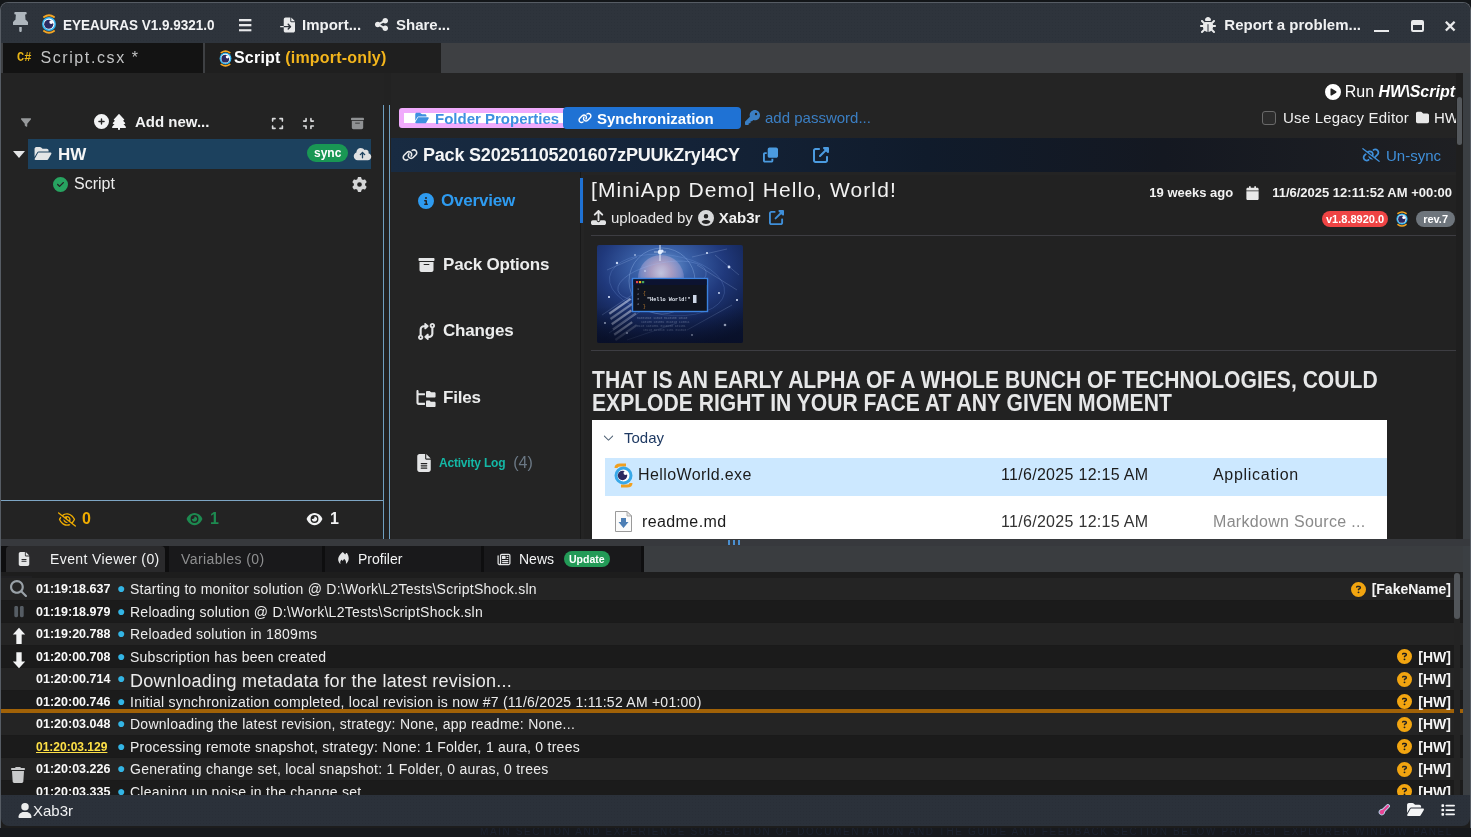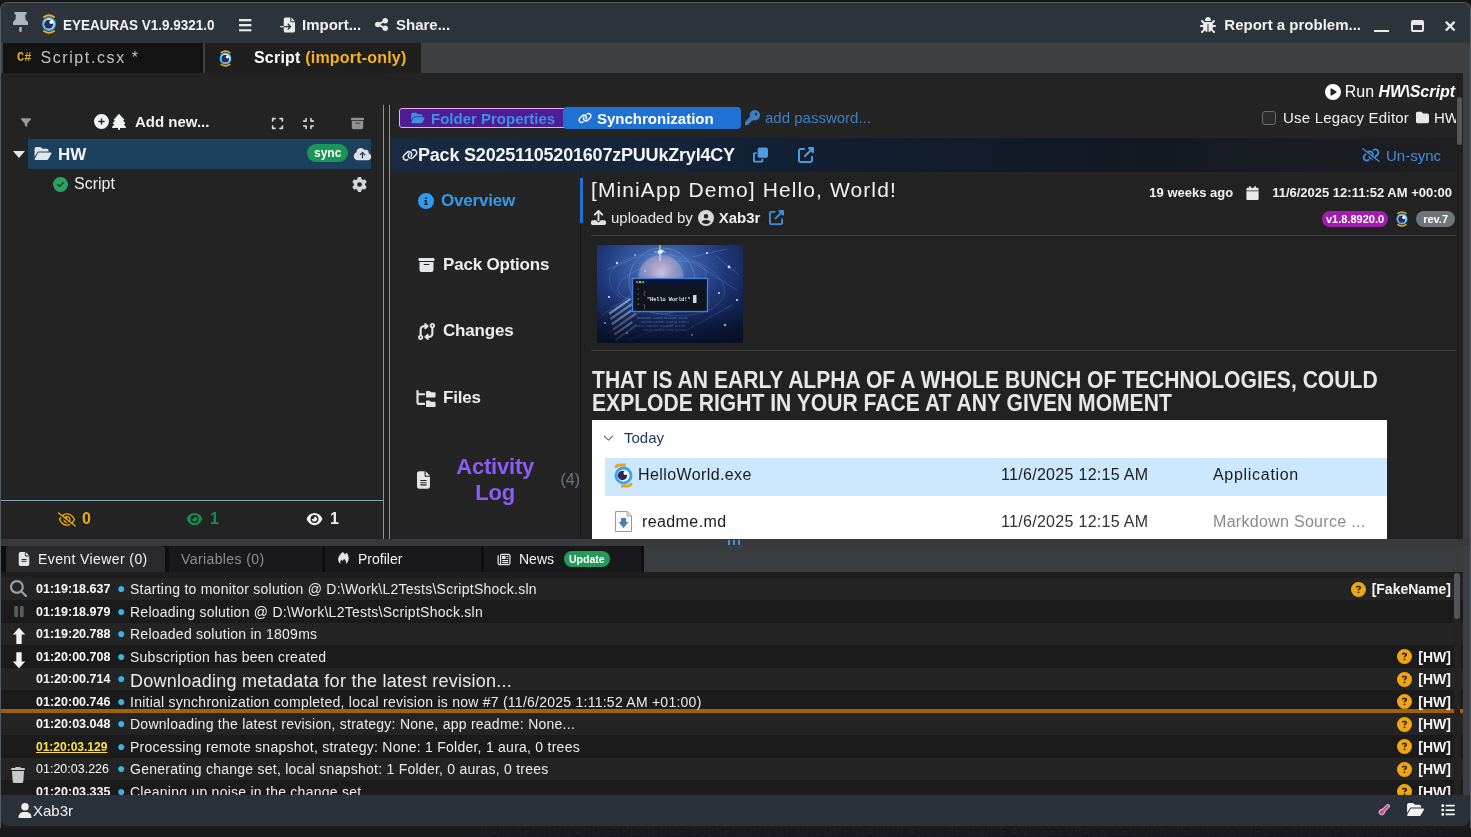--- a/index.html
+++ b/index.html
@@ -57,21 +57,21 @@
         <div style="width:100%;height:3px;background:#e9eaeb;"></div>
       </div>
     <div class="abs" style="right:13px;top:14px;color:#e9eaeb;font-size:16px;font-weight:bold;">✕</div>
   </div>
 
   <div class="abs" style="left:0;top:40px;width:1469px;height:30px;background:#3e4043;">
     <div class="abs row" style="left:2px;top:0;width:200px;height:30px;background:#131313;padding-left:14px;gap:9px;">
       <span style="color:#e7b416;font-size:12px;font-weight:bold;font-family:'Liberation Mono',monospace;">C#</span>
       <span style="color:#c3c4c5;font-size:16px;letter-spacing:1.6px;">Script.csx *</span>
     </div>
-    <div class="abs row" style="left:204px;top:0;width:216px;height:30px;background:#1f1f1f;padding-left:12px;gap:20px;">
+    <div class="abs row" style="left:204px;top:0;width:236px;height:30px;background:#1f1f1f;padding-left:12px;gap:0;">
       <div id="logo-tab">
           <svg width="17" height="17" viewBox="0 0 36 36">
             <path d="M9 5.5 A 15.5 15.5 0 0 1 27 5.5" stroke="#f5a623" stroke-width="3.5" fill="none" stroke-linecap="round"></path>
             <path d="M9 30.5 A 15.5 15.5 0 0 0 27 30.5" stroke="#f5a623" stroke-width="3.5" fill="none" stroke-linecap="round"></path>
             <circle cx="18" cy="18" r="12.5" fill="#35b6f2"></circle>
             <circle cx="18" cy="18" r="9.8" fill="#ffffff"></circle>
             <circle cx="17.5" cy="18.5" r="8.2" fill="#2d2a60"></circle>
             <circle cx="22" cy="14.5" r="3.4" fill="#fff"></circle>
           </svg>
         </div>
@@ -166,21 +166,21 @@
 
   <div class="abs" style="left:390px;top:70px;width:1072px;height:468px;background:#242424;" id="rightpanel">
 
     <div class="abs row" style="right:8px;top:10px;gap:4px;padding-left:12px;">
       <svg width="16" height="16" viewBox="0 0 512 512" fill="#ffffff">
           <path d="M0 256a256 256 0 1 1 512 0A256 256 0 1 1 0 256zM188.3 147.1c-7.6 4.2-12.3 12.3-12.3 20.9V344c0 8.7 4.7 16.7 12.3 20.9s16.8 4.1 24.3-.5l144-88c7.1-4.4 11.5-12.1 11.5-20.5s-4.4-16.1-11.5-20.5l-144-88c-7.4-4.5-16.7-4.7-24.3-.5z"></path>
         </svg>
       <span style="color:#fff;font-size:16px;">Run <i style="font-weight:bold;">HW\Script</i></span>
     </div>
 
-    <div class="abs row" style="left:8px;top:35px;height:20px;border:1px solid #f0abfc;border-radius:3px;padding:0 11px;gap:6px;background:#4c1d95;">
+    <div class="abs row" style="left:8px;top:35px;height:20px;border:5px solid #f0abfc;border-radius:3px;padding:0 11px;gap:6px;background:#ffffff;">
       <svg width="14" height="12" viewBox="0 0 576 512" fill="#3f90e0">
           <path d="M88.7 223.8L0 375.8V96C0 60.7 28.7 32 64 32H181.5c17 0 33.3 6.7 45.3 18.7l26.5 26.5c12 12 28.3 18.7 45.3 18.7H416c35.3 0 64 28.7 64 64v32H144c-22.8 0-43.8 12.1-55.3 31.8zm27.6 16.1C122.1 230 132.6 224 144 224H544c11.5 0 22 6.1 27.7 16.1s5.7 22.2-.1 32.1l-112 192C453.9 474 443.4 480 432 480H32c-11.5 0-22-6.1-27.7-16.1s-5.7-22.2 .1-32.1l112-192z"></path>
         </svg>
       <span style="color:#3f90e0;font-size:15px;font-weight:bold;">Folder Properties</span>
     </div>
     <div class="abs row" style="left:172px;top:34px;width:178px;height:22px;border-radius:4px;padding:0 0 0 15px;gap:5px;background:#1f72d4;">
       <svg width="14" height="14" viewBox="0 0 640 512" fill="#fff">
           <path d="M579.8 267.7c56.5-56.5 56.5-148 0-204.5c-50-50-128.8-56.5-186.3-15.4l-1.6 1.1c-14.4 10.3-17.7 30.3-7.4 44.6s30.3 17.7 44.6 7.4l1.6-1.1c32.1-22.9 76-19.3 103.8 8.6c31.5 31.5 31.5 82.5 0 114L422.3 334.8c-31.5 31.5-82.5 31.5-114 0c-27.9-27.9-31.5-71.8-8.6-103.8l1.1-1.6c10.3-14.4 6.9-34.4-7.4-44.6s-34.4-6.9-44.6 7.4l-1.1 1.6C206.5 251.2 213 330 263 380c56.5 56.5 148 56.5 204.5 0L579.8 267.7zM60.2 244.3c-56.5 56.5-56.5 148 0 204.5c50 50 128.8 56.5 186.3 15.4l1.6-1.1c14.4-10.3 17.7-30.3 7.4-44.6s-30.3-17.7-44.6-7.4l-1.6 1.1c-32.1 22.9-76 19.3-103.8-8.6C74 372 74 321 105.5 289.5L217.7 177.2c31.5-31.5 82.5-31.5 114 0c27.9 27.9 31.5 71.8 8.6 103.9l-1.1 1.6c-10.3 14.4-6.9 34.4 7.4 44.6s34.4 6.9 44.6-7.4l1.1-1.6C433.5 260.8 427 182 377 132c-56.5-56.5-148-56.5-204.5 0L60.2 244.3z"></path>
         </svg>
       <span style="color:#fff;font-size:15px;font-weight:bold;">Synchronization</span>
@@ -195,21 +195,21 @@
     <div class="abs row" style="right:4px;top:36px;gap:6px;">
       <div style="width:14px;height:14px;border:1px solid #6a6a6a;border-radius:3px;background:#2c2c2c;margin-right:1px;"></div>
       <span style="color:#f0f0f0;font-size:15px;letter-spacing:0.2px;">Use Legacy Editor</span>
       <svg width="15" height="13" viewBox="0 0 512 512" fill="#e8e8e8">
           <path d="M64 480H448c35.3 0 64-28.7 64-64V160c0-35.3-28.7-64-64-64H288c-10.1 0-19.6-4.7-25.6-12.8L243.2 57.6C231.1 41.5 212.1 32 192 32H64C28.7 32 0 60.7 0 96V416c0 35.3 28.7 64 64 64z"></path>
         </svg>
       <span style="color:#f0f0f0;font-size:15px;margin-left:-2px;">HW</span>
     </div>
 
     <div class="abs" style="left:0;top:65px;width:1072px;height:34px;background:linear-gradient(90deg,#182b42 0%,#142338 28%,#101b2b 50%,#141821 72%,#1f2023 100%);">
-      <div class="abs row" style="left:11px;top:0;height:34px;">
+      <div class="abs row" style="left:11px;top:0;height:34px;gap:5px;">
         <svg width="16" height="16" viewBox="0 0 640 512" fill="#e8e9ea">
             <path d="M579.8 267.7c56.5-56.5 56.5-148 0-204.5c-50-50-128.8-56.5-186.3-15.4l-1.6 1.1c-14.4 10.3-17.7 30.3-7.4 44.6s30.3 17.7 44.6 7.4l1.6-1.1c32.1-22.9 76-19.3 103.8 8.6c31.5 31.5 31.5 82.5 0 114L422.3 334.8c-31.5 31.5-82.5 31.5-114 0c-27.9-27.9-31.5-71.8-8.6-103.8l1.1-1.6c10.3-14.4 6.9-34.4-7.4-44.6s-34.4-6.9-44.6 7.4l-1.1 1.6C206.5 251.2 213 330 263 380c56.5 56.5 148 56.5 204.5 0L579.8 267.7zM60.2 244.3c-56.5 56.5-56.5 148 0 204.5c50 50 128.8 56.5 186.3 15.4l1.6-1.1c14.4-10.3 17.7-30.3 7.4-44.6s-30.3-17.7-44.6-7.4l-1.6 1.1c-32.1 22.9-76 19.3-103.8-8.6C74 372 74 321 105.5 289.5L217.7 177.2c31.5-31.5 82.5-31.5 114 0c27.9 27.9 31.5 71.8 8.6 103.9l-1.1 1.6c-10.3 14.4-6.9 34.4 7.4 44.6s34.4 6.9 44.6-7.4l1.1-1.6C433.5 260.8 427 182 377 132c-56.5-56.5-148-56.5-204.5 0L60.2 244.3z"></path>
           </svg>
         <span style="color:#f4f5f6;font-size:18px;font-weight:bold;letter-spacing:-0.2px;">Pack S20251105201607zPUUkZryl4CY</span>
         <svg style="margin-left:18px;" width="15" height="16" viewBox="0 0 512 512" fill="#4b9be0">
             <path d="M288 448H64V224h64V160H64c-35.3 0-64 28.7-64 64V448c0 35.3 28.7 64 64 64H288c35.3 0 64-28.7 64-64V384H288v64zm-64-96H448c35.3 0 64-28.7 64-64V64c0-35.3-28.7-64-64-64H224c-35.3 0-64 28.7-64 64V288c0 35.3 28.7 64 64 64z"></path>
           </svg>
         <svg style="margin-left:30px;" width="16" height="16" viewBox="0 0 512 512" fill="#4b9be0">
             <path d="M352 0c-12.9 0-24.6 7.8-29.6 19.8s-2.2 25.7 6.9 34.9L370.7 96 201.4 265.4c-12.5 12.5-12.5 32.8 0 45.3s32.8 12.5 45.3 0L416 141.3l41.4 41.4c9.2 9.2 22.9 11.9 34.9 6.9s19.8-16.6 19.8-29.6V32c0-17.7-14.3-32-32-32H352zM80 32C35.8 32 0 67.8 0 112V432c0 44.2 35.8 80 80 80H400c44.2 0 80-35.8 80-80V320c0-17.7-14.3-32-32-32s-32 14.3-32 32V432c0 8.8-7.2 16-16 16H80c-8.8 0-16-7.2-16-16V112c0-8.8 7.2-16 16-16H192c17.7 0 32-14.3 32-32s-14.3-32-32-32H80z"></path>
           </svg>
@@ -245,21 +245,21 @@
       <div class="abs row" style="left:25px;top:216px;gap:7px;">
         <svg width="20" height="17" viewBox="0 0 576 512" fill="#e4e5e6">
             <path d="M64 32C64 14.3 49.7 0 32 0S0 14.3 0 32v96V384c0 35.3 28.7 64 64 64H256V384H64V160H256V96H64V32zM288 192c0 17.7 14.3 32 32 32H544c17.7 0 32-14.3 32-32V96c0-17.7-14.3-32-32-32H445.3c-8.5 0-16.6-3.4-22.6-9.4L409.4 41.4c-6-6-14.1-9.4-22.6-9.4H320c-17.7 0-32 14.3-32 32v128zm0 288c0 17.7 14.3 32 32 32H544c17.7 0 32-14.3 32-32V384c0-17.7-14.3-32-32-32H445.3c-8.5 0-16.6-3.4-22.6-9.4l-13.3-13.3c-6-6-14.1-9.4-22.6-9.4H320c-17.7 0-32 14.3-32 32V480z"></path>
           </svg>
         <span style="color:#eceded;font-size:17px;font-weight:bold;letter-spacing:-0.2px;">Files</span>
       </div>
       <div class="abs row" style="left:26px;top:282px;gap:8px;">
         <svg width="14" height="18" viewBox="0 0 384 512" fill="#e4e5e6">
             <path d="M64 0C28.7 0 0 28.7 0 64V448c0 35.3 28.7 64 64 64H320c35.3 0 64-28.7 64-64V160H256c-17.7 0-32-14.3-32-32V0H64zM256 0V128H384L256 0zM112 256H272c8.8 0 16 7.2 16 16s-7.2 16-16 16H112c-8.8 0-16-7.2-16-16s7.2-16 16-16zm0 64H272c8.8 0 16 7.2 16 16s-7.2 16-16 16H112c-8.8 0-16-7.2-16-16s7.2-16 16-16zm0 64H272c8.8 0 16 7.2 16 16s-7.2 16-16 16H112c-8.8 0-16-7.2-16-16s7.2-16 16-16z"></path>
           </svg>
-        <span style="color:#8b5cf6;font-size:22px;font-weight:bold;letter-spacing:-0.2px;text-align:center;">Activity Log</span>
+        <span style="color:#14b8a6;font-size:12px;font-weight:bold;letter-spacing:-0.2px;">Activity Log</span>
         <span style="color:#6b7885;font-size:16px;">(4)</span>
       </div>
     </div>
 
     <div class="abs" style="left:193px;top:102px;width:879px;height:366px;background:#222222;">
       <div class="abs" style="left:7px;top:3px;color:#f2f2f2;font-size:21px;letter-spacing:1.1px;">[MiniApp Demo] Hello, World!</div>
       <div class="abs row" style="right:11px;top:10px;gap:13px;">
         <span style="color:#f2f2f2;font-size:13px;font-weight:bold;">19 weeks ago</span>
         <svg width="13" height="14" viewBox="0 0 448 512" fill="#e8e8e8">
             <path d="M96 32V64H48C21.5 64 0 85.5 0 112v48H448V112c0-26.5-21.5-48-48-48H352V32c0-17.7-14.3-32-32-32s-32 14.3-32 32V64H160V32c0-17.7-14.3-32-32-32S96 14.3 96 32zM448 192H0V464c0 26.5 21.5 48 48 48H400c26.5 0 48-21.5 48-48V192z"></path>
@@ -273,21 +273,21 @@
         <span style="color:#e8e8e8;font-size:15px;">uploaded by</span>
         <svg width="16" height="16" viewBox="0 0 512 512" fill="#d8d9da">
             <path d="M399 384.2C376.9 345.8 335.4 320 288 320H224c-47.4 0-88.9 25.8-111 64.2c35.2 39.2 86.2 63.8 143 63.8s107.8-24.7 143-63.8zM0 256a256 256 0 1 1 512 0A256 256 0 1 1 0 256zm256 16a72 72 0 1 0 0-144 72 72 0 1 0 0 144z"></path>
           </svg>
         <span style="color:#f0f0f0;font-size:15px;font-weight:bold;">Xab3r</span>
         <svg style="margin-left:4px;" width="15" height="15" viewBox="0 0 512 512" fill="#3f8fd9">
             <path d="M352 0c-12.9 0-24.6 7.8-29.6 19.8s-2.2 25.7 6.9 34.9L370.7 96 201.4 265.4c-12.5 12.5-12.5 32.8 0 45.3s32.8 12.5 45.3 0L416 141.3l41.4 41.4c9.2 9.2 22.9 11.9 34.9 6.9s19.8-16.6 19.8-29.6V32c0-17.7-14.3-32-32-32H352zM80 32C35.8 32 0 67.8 0 112V432c0 44.2 35.8 80 80 80H400c44.2 0 80-35.8 80-80V320c0-17.7-14.3-32-32-32s-32 14.3-32 32V432c0 8.8-7.2 16-16 16H80c-8.8 0-16-7.2-16-16V112c0-8.8 7.2-16 16-16H192c17.7 0 32-14.3 32-32s-14.3-32-32-32H80z"></path>
           </svg>
       </div>
       <div class="abs row" style="right:8px;top:36px;gap:6px;">
-        <span style="background:#a21caf;color:#fff;font-size:11px;font-weight:bold;border-radius:8px;padding:2px 4px;">v1.8.8920.0</span>
+        <span style="background:#ef4444;color:#fff;font-size:11px;font-weight:bold;border-radius:8px;padding:2px 4px;">v1.8.8920.0</span>
         <div id="logo-rev">
             <svg width="16" height="16" viewBox="0 0 36 36">
               <path d="M9 5.5 A 15.5 15.5 0 0 1 27 5.5" stroke="#f5a623" stroke-width="3.5" fill="none" stroke-linecap="round"></path>
               <path d="M9 30.5 A 15.5 15.5 0 0 0 27 30.5" stroke="#f5a623" stroke-width="3.5" fill="none" stroke-linecap="round"></path>
               <circle cx="18" cy="18" r="12.5" fill="#35b6f2"></circle>
               <circle cx="18" cy="18" r="9.8" fill="#ffffff"></circle>
               <circle cx="17.5" cy="18.5" r="8.2" fill="#2d2a60"></circle>
               <circle cx="22" cy="14.5" r="3.4" fill="#fff"></circle>
             </svg>
           </div>
@@ -420,21 +420,21 @@
   </div>
   <div class="abs" style="left:1462px;top:70px;width:7px;height:468px;background:#3b3f43;"></div>
 
   <div class="abs" style="left:0;top:536px;width:1469px;height:297px;background:#1d1d1d;" id="bottompanel">
     <div class="abs" style="left:0;top:0;width:1469px;height:7px;background:#37393d;"></div>
     <div class="abs" style="left:727px;top:1px;width:2px;height:5px;background:#4a8fd0;"></div>
     <div class="abs" style="left:732px;top:1px;width:2px;height:5px;background:#4a8fd0;"></div>
     <div class="abs" style="left:737px;top:1px;width:2px;height:5px;background:#4a8fd0;"></div>
 
     <div class="abs" style="left:0;top:7px;width:1469px;height:26px;background:linear-gradient(90deg,#0e0e0f 0,#0e0e0f 643px,#3a3d40 643px,#3a3d40 100%);">
-      <div class="abs row" style="left:5px;top:0;width:159px;height:26px;background:#2a2a2c;border-radius:4px 4px 0 0;padding-left:12px;gap:8px;">
+      <div class="abs row" style="left:5px;top:0;width:159px;height:26px;background:#2a2a2c;border-radius:4px 4px 0 0;padding-left:12px;gap:20px;">
         <svg width="12" height="14" viewBox="0 0 384 512" fill="#e4e5e6">
             <path d="M64 0C28.7 0 0 28.7 0 64V448c0 35.3 28.7 64 64 64H320c35.3 0 64-28.7 64-64V160H256c-17.7 0-32-14.3-32-32V0H64zM256 0V128H384L256 0zM112 256H272c8.8 0 16 7.2 16 16s-7.2 16-16 16H112c-8.8 0-16-7.2-16-16s7.2-16 16-16zm0 64H272c8.8 0 16 7.2 16 16s-7.2 16-16 16H112c-8.8 0-16-7.2-16-16s7.2-16 16-16z"></path>
           </svg>
         <span style="color:#f2f3f4;font-size:14px;letter-spacing:0.4px;">Event Viewer (0)</span>
       </div>
       <div class="abs row" style="left:168px;top:0;width:153px;height:26px;background:#19191b;padding-left:12px;">
         <span style="color:#8e8f90;font-size:14px;letter-spacing:0.4px;">Variables (0)</span>
       </div>
       <div class="abs row" style="left:324px;top:0;width:156px;height:26px;background:#19191b;padding-left:13px;gap:8px;">
         <svg width="12" height="14" viewBox="0 0 448 512" fill="#e4e5e6">
@@ -525,21 +525,21 @@
   <span class="abs" style="left:116px;top:2px;color:#33b5e5;font-size:14px;">●</span>
   <span class="abs" style="left:129px;top:3px;color:#ececec;font-size:14px;letter-spacing:0.25px;">Processing remote snapshot, strategy: None: 1 Folder, 1 aura, 0 trees</span>
   <div class="abs row" style="right:12px;top:3px;gap:6px;">
             <svg width="15" height="15" viewBox="0 0 512 512" fill="#f2a510">
               <path d="M256 512A256 256 0 1 0 256 0a256 256 0 1 0 0 512zM169.8 165.3c7.9-22.3 29.1-37.3 52.8-37.3h58.3c34.9 0 63.1 28.3 63.1 63.1c0 22.6-12.1 43.5-31.7 54.8L280 264.4c-.2 13-10.9 23.6-24 23.6c-13.3 0-24-10.7-24-24V250.5c0-8.6 4.6-16.5 12.1-20.8l44.3-25.4c4.7-2.7 7.6-7.7 7.6-13.1c0-8.4-6.8-15.1-15.1-15.1H222.6c-3.4 0-6.4 2.1-7.5 5.3l-.4 1.2c-4.4 12.5-18.2 19-30.6 14.6s-19-18.2-14.6-30.6l.4-1.2zM224 352a32 32 0 1 1 64 0 32 32 0 1 1 -64 0z"></path>
             </svg>
             <span style="color:#f5f5f5;font-size:14px;font-weight:bold;">[HW]</span>
           </div>
 </div>
 <div class="abs" style="left:0;top:182.0px;width:1462px;height:22.5px;background:#242424;border-bottom:1px solid #1a1a1a;">
-  <span class="abs" style="left:35px;top:4px;color:#fafafa;font-size:12.5px;font-weight:normal;">01:20:03.226</span>
+  <span class="abs" style="left:35px;top:4px;color:#fafafa;font-size:12.5px;font-weight:bold;">01:20:03.226</span>
   <span class="abs" style="left:116px;top:2px;color:#33b5e5;font-size:14px;">●</span>
   <span class="abs" style="left:129px;top:3px;color:#ececec;font-size:14px;letter-spacing:0.25px;">Generating change set, local snapshot: 1 Folder, 0 auras, 0 trees</span>
   <div class="abs row" style="right:12px;top:3px;gap:6px;">
             <svg width="15" height="15" viewBox="0 0 512 512" fill="#f2a510">
               <path d="M256 512A256 256 0 1 0 256 0a256 256 0 1 0 0 512zM169.8 165.3c7.9-22.3 29.1-37.3 52.8-37.3h58.3c34.9 0 63.1 28.3 63.1 63.1c0 22.6-12.1 43.5-31.7 54.8L280 264.4c-.2 13-10.9 23.6-24 23.6c-13.3 0-24-10.7-24-24V250.5c0-8.6 4.6-16.5 12.1-20.8l44.3-25.4c4.7-2.7 7.6-7.7 7.6-13.1c0-8.4-6.8-15.1-15.1-15.1H222.6c-3.4 0-6.4 2.1-7.5 5.3l-.4 1.2c-4.4 12.5-18.2 19-30.6 14.6s-19-18.2-14.6-30.6l.4-1.2zM224 352a32 32 0 1 1 64 0 32 32 0 1 1 -64 0z"></path>
             </svg>
             <span style="color:#f5f5f5;font-size:14px;font-weight:bold;">[HW]</span>
           </div>
 </div>
 <div class="abs" style="left:0;top:204.5px;width:1462px;height:22.5px;background:#1b1b1b;border-bottom:1px solid #1a1a1a;">

